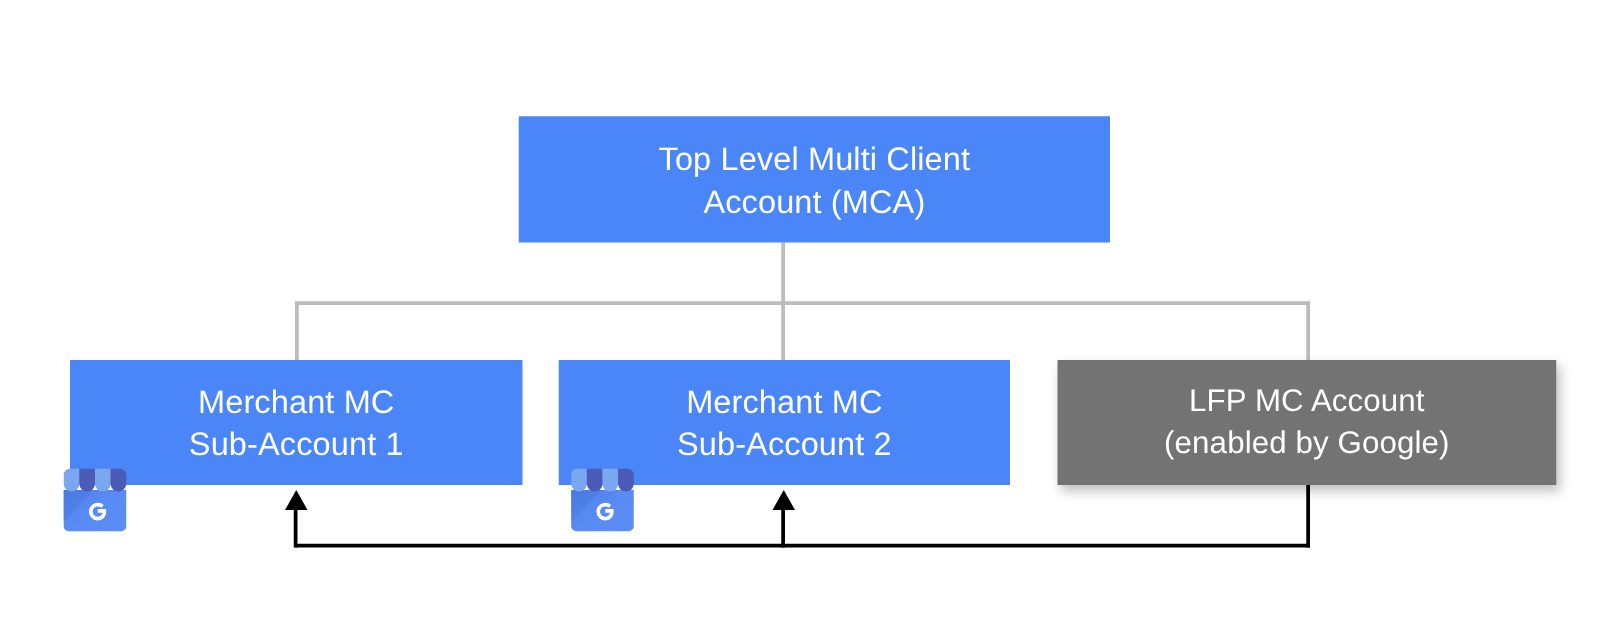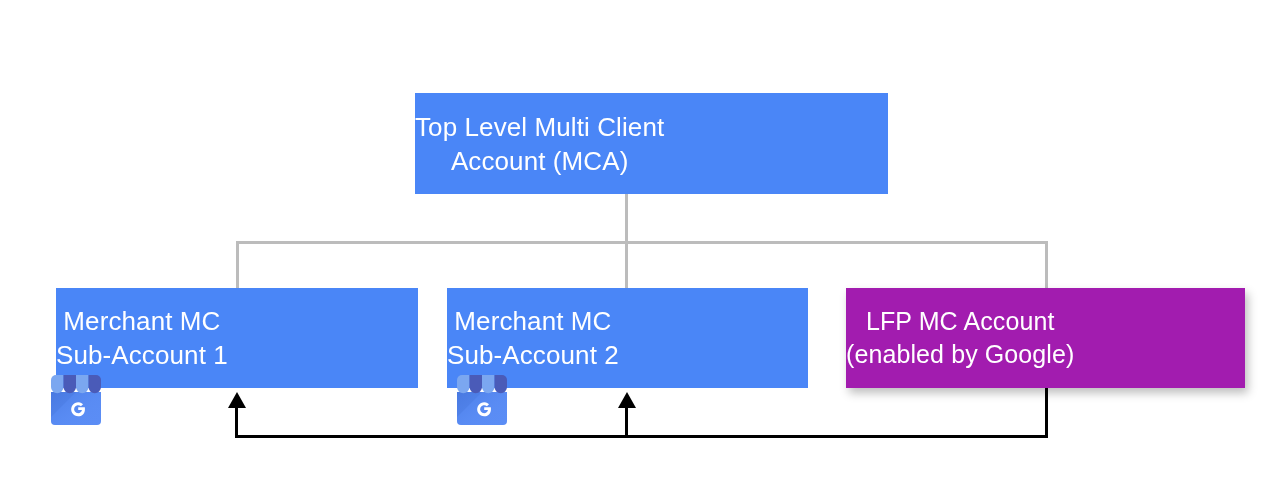--- a/index.html
+++ b/index.html
@@ -13,20 +13,21 @@
     height: 501px;
     background: #ffffff;
     overflow: hidden;
     font-family: "Liberation Sans", sans-serif;
   }
   .node {
     position: absolute;
     box-sizing: border-box;
     display: flex;
     align-items: center;
+    justify-content: center;
     text-align: center;
     color: #ffffff;
     font-size: 26px;
     line-height: 34px;
     font-weight: 400;
     letter-spacing: 0.1px;
     white-space: pre-line;
     z-index: 4;
   }
   #node-top {
@@ -48,21 +49,21 @@
     top: 288px;
     width: 361px;
     height: 100px;
     background: #4a86f7;
   }
   #node-lfp {
     left: 846px;
     top: 288px;
     width: 399px;
     height: 100px;
-    background: #a21caf;
+    background: #737373;
     box-shadow: 3px 5px 9px rgba(0,0,0,0.26);
   }
   #node-lfp .node-text {
     font-size: 25px;
     line-height: 33px;
   }
 
   
   .gray-line {
     position: absolute;

